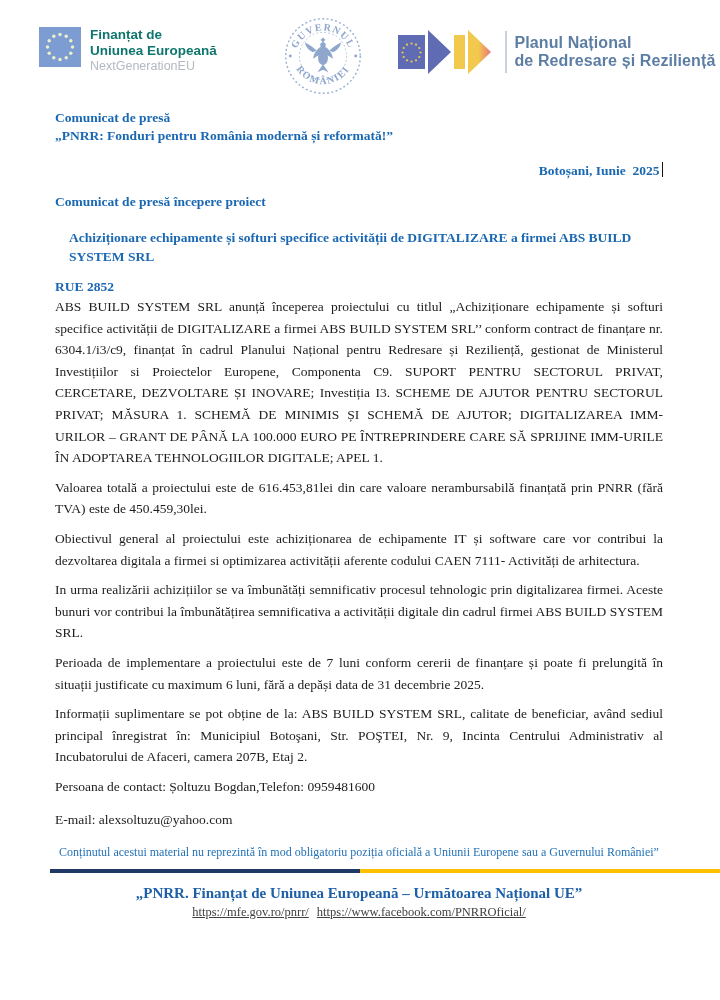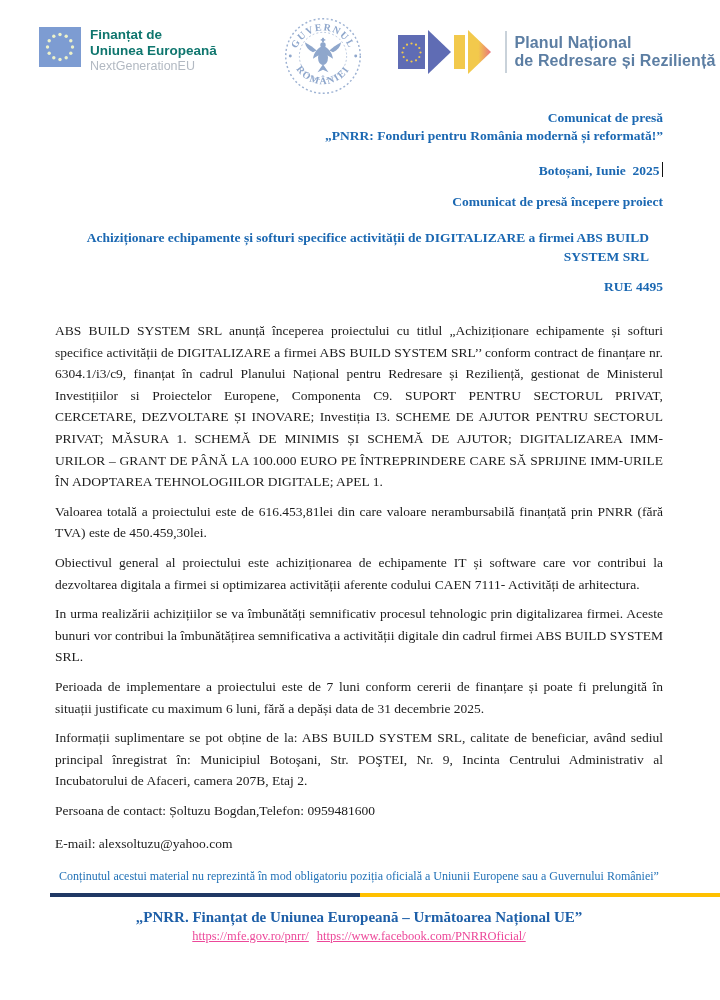--- a/index.html
+++ b/index.html
@@ -16,41 +16,41 @@
   .eu-text .l1,.eu-text .l2{font-size:13.5px;font-weight:bold;color:#0f766e;line-height:15.5px;}
   .eu-text .l3{font-size:12.5px;color:#b2b9c2;line-height:16px;}
   .seal{position:absolute;left:283px;top:15px;}
   .pnrr-logo{position:absolute;left:397px;top:28px;display:flex;align-items:center;}
   .pnrr-sep{width:1.5px;height:42px;background:#c9d2da;margin:0 8px 0 6px;}
   .pnrr-text{font-family:"Liberation Sans","DejaVu Sans",sans-serif;font-size:16px;
     font-weight:600;color:#5c7ea3;line-height:18px;letter-spacing:.1px;}
   
   .content{position:absolute;top:102px;left:0;width:720px;padding:0 57px 0 55px;box-sizing:border-box;}
   .h-blue{color:#1b68b2;font-weight:bold;font-size:13.5px;line-height:18px;}
-  .t-center{text-align:right;}
+  .t-center{text-align:left;}
   .t-right{text-align:right;white-space:pre;}
   .t1{margin-top:7px;}
   .t2{}
   .date{margin-top:17px;}
   .caret{display:inline-block;width:1.5px;height:15px;background:#111;margin-left:2px;vertical-align:-2px;}
   .t3{margin-top:13px;}
   .t4{margin-top:17px;padding:0 14px;line-height:19px;}
   .t5{margin-top:12px;}
   .para{font-size:13.5px;line-height:21.6px;text-align:justify;margin-top:8px;}
-  .p1{margin-top:24px;}
+  .p1{margin-top:0;}
   .pline{text-align:left;}
   .p8{margin-top:12px;}
   
   .disclaimer{margin-top:13px;text-align:center;color:#2372b7;font-size:12px;line-height:16px;}
   .divider{display:flex;height:3.5px;margin:9px -57px 0 -5px;}
   .divider .seg-blue{width:310px;background:#1f3864;}
   .divider .seg-yellow{flex:1;background:#ffc000;}
   .slogan{margin-top:11px;text-align:center;color:#1d5fa8;font-weight:bold;font-size:15px;line-height:18px;}
   .links{margin-top:2px;text-align:center;font-size:12.5px;line-height:16px;}
-  .links a{color:#ec4899;text-decoration:underline;margin:0 4px;}
+  .links a{color:#404040;text-decoration:underline;margin:0 4px;}
 </style>
 </head>
 <body>
 
 <div class="page">
 
   <div class="hdr">
 
     <div class="eu-logo">
       <svg width="42" height="40" viewBox="0 0 42 40">
@@ -147,21 +147,21 @@
     <div class="h-blue t-center t1">Comunicat de presă</div>
 
     <div class="h-blue t-center t2">„PNRR: Fonduri pentru România modernă și reformată!”</div>
 
     <div class="h-blue t-right date"><span>Botoșani, Iunie  2025</span><span class="caret"></span></div>
 
     <div class="h-blue t-center t3">Comunicat de presă începere proiect</div>
 
     <div class="h-blue t-center t4">Achiziționare echipamente și softuri specifice activității de DIGITALIZARE  a firmei ABS BUILD SYSTEM SRL</div>
 
-    <div class="h-blue t-center t5">RUE 4495</div>
+    <div class="h-blue t-center t5">RUE 2852</div>
 
     <div class="para p1">ABS BUILD SYSTEM SRL anunță începerea proiectului cu titlul „Achiziționare echipamente și softuri specifice activității de DIGITALIZARE a firmei ABS BUILD SYSTEM SRL’’ conform contract de finanțare nr. 6304.1/i3/c9, finanțat în cadrul Planului Național pentru Redresare și Reziliență, gestionat de Ministerul Investițiilor si Proiectelor Europene, Componenta C9. SUPORT PENTRU SECTORUL PRIVAT, CERCETARE, DEZVOLTARE ȘI INOVARE; Investiția I3. SCHEME DE AJUTOR PENTRU SECTORUL PRIVAT; MĂSURA 1. SCHEMĂ DE MINIMIS ȘI SCHEMĂ DE AJUTOR; DIGITALIZAREA IMM-URILOR – GRANT DE PÂNĂ LA 100.000 EURO PE ÎNTREPRINDERE CARE SĂ SPRIJINE IMM-URILE ÎN ADOPTAREA TEHNOLOGIILOR DIGITALE; APEL 1.</div>
 
     <div class="para">Valoarea totală a proiectului este de 616.453,81lei din care valoare nerambursabilă finanțată prin PNRR (fără TVA) este de 450.459,30lei.</div>
 
     <div class="para">Obiectivul general al proiectului este achiziționarea de echipamente IT și software care vor contribui la dezvoltarea digitala a firmei si optimizarea activității aferente codului CAEN 7111- Activități de arhitectura.</div>
 
     <div class="para">In urma realizării achizițiilor se va îmbunătăți semnificativ procesul tehnologic prin digitalizarea firmei. Aceste bunuri vor contribui la îmbunătățirea semnificativa a activității digitale din cadrul firmei ABS BUILD SYSTEM SRL.</div>
 
     <div class="para">Perioada de implementare a proiectului este de 7 luni conform cererii de finanțare și poate fi prelungită în situații justificate cu maximum 6 luni, fără a depăși data de 31 decembrie 2025.</div>

